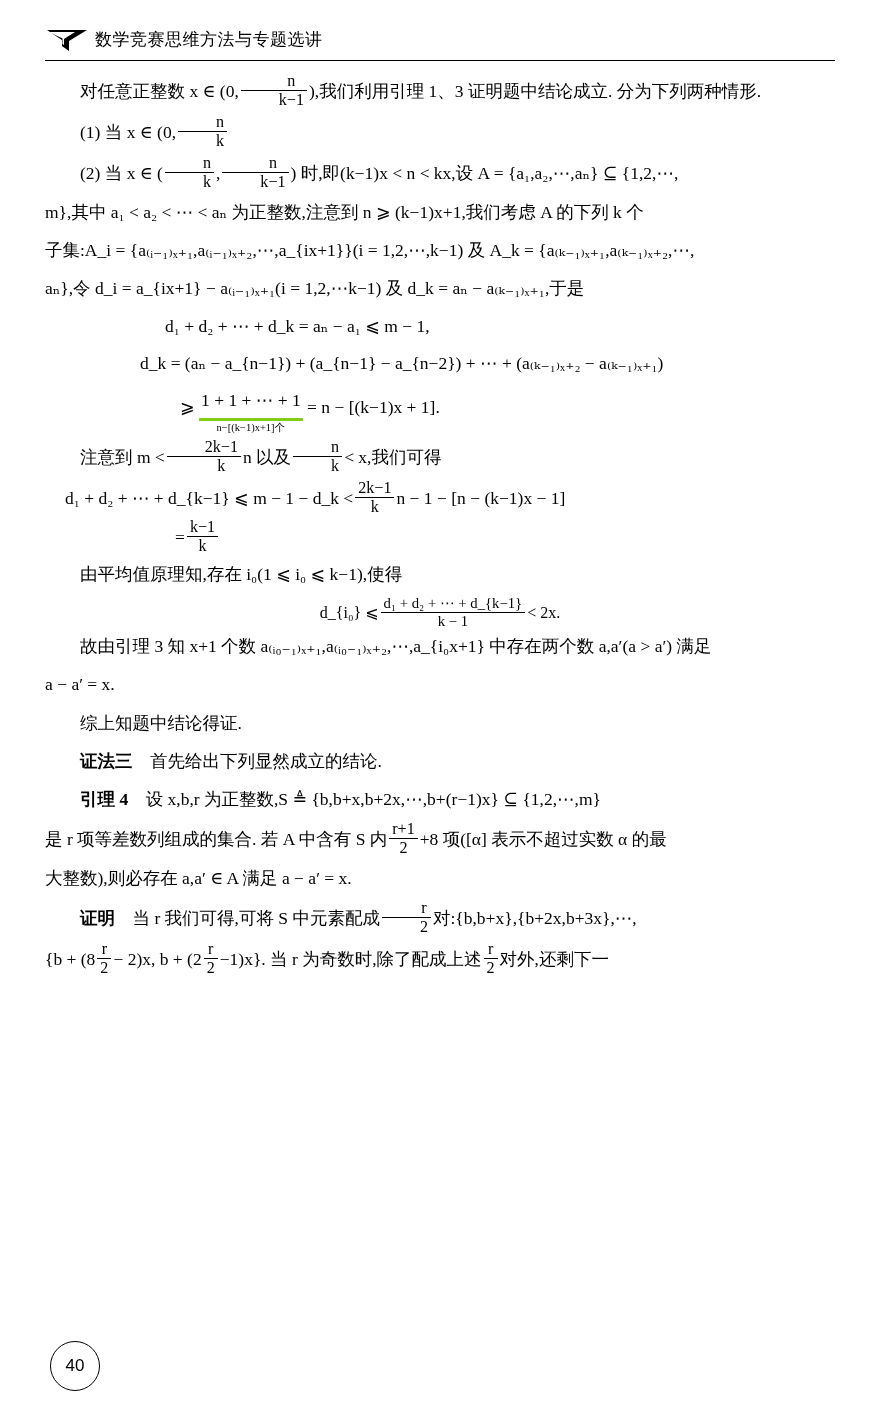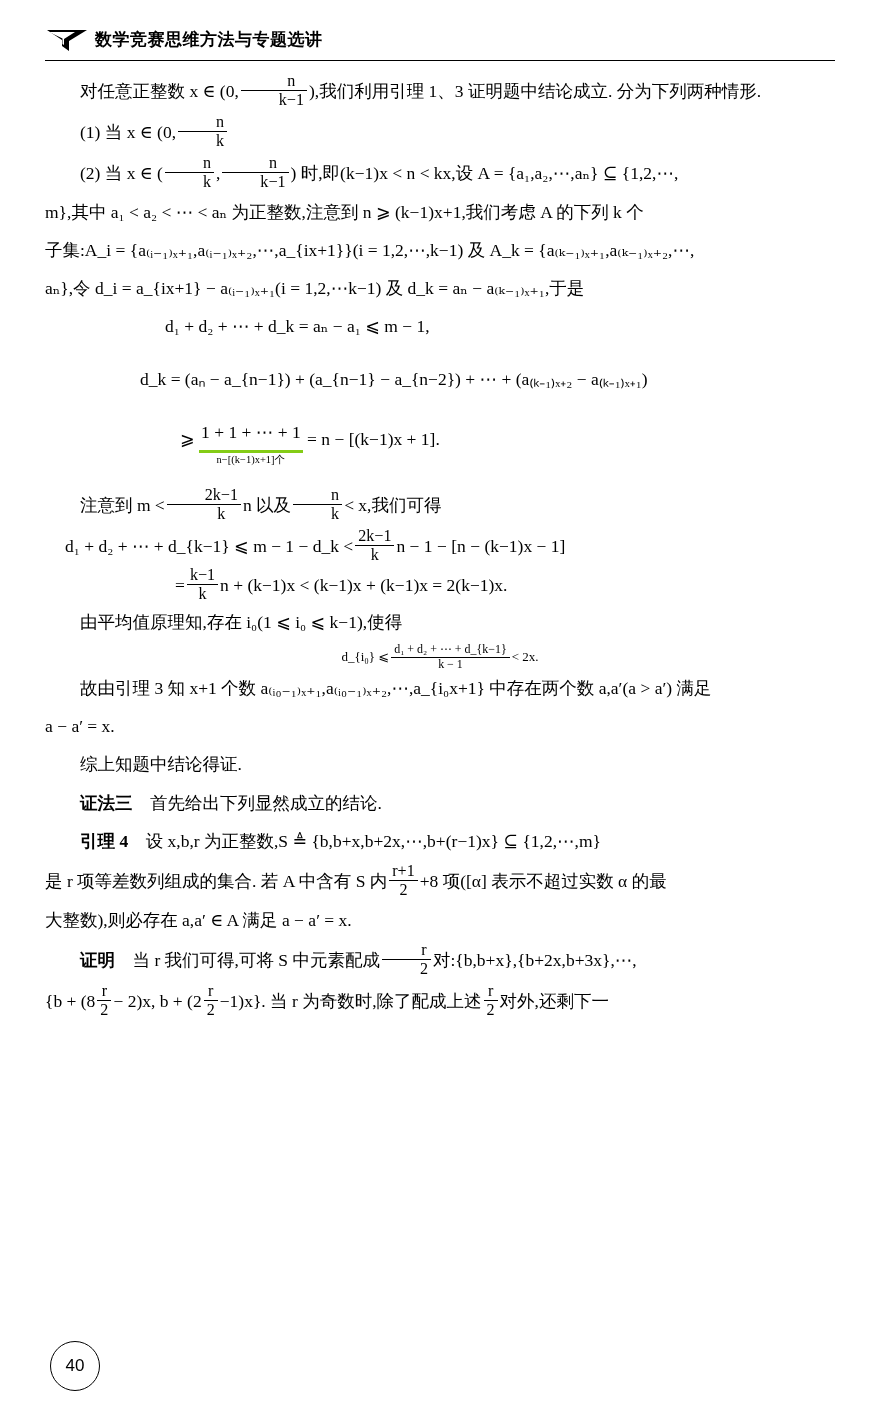--- a/index.html
+++ b/index.html
@@ -31,56 +31,55 @@
     align-items: center;
   }
   .header-logo {
     width: 44px;
     height: 30px;
     margin-right: 6px;
     flex: none;
   }
   .header-title {
     font-family: "Liberation Sans", "DejaVu Sans", sans-serif;
-    font-weight: bold;
+    font-weight: normal;
     font-size: 17px;
     letter-spacing: 0.5px;
   }
   
   .content {
     position: absolute;
     left: 45px;
     top: 72px;
     width: 790px;
   }
   .para {
     font-size: 17.5px;
     line-height: 1.95;
     margin: 0 0 4px 0;
     text-align: justify;
   }
   .indent { text-indent: 2em; }
   .center {
     text-align: center;
-    font-size: 13px;
+    font-size: 16px;
     line-height: 2.0;
     margin: 0 0;
   }
   .eqline {
     font-size: 17.5px;
     line-height: 2.0;
     margin: 2px 0;
     padding-left: 120px;
   }
   .eqline2 {
     font-size: 17.5px;
     line-height: 2.0;
-    margin: 18px 0;
+    margin: 2px 0;
     padding-left: 95px;
-    font-family: Liberation Serif, serif;
   }
   .bold { font-weight: bold; }
   
   .frac {
     display: inline-block;
     vertical-align: -0.52em;
     text-align: center;
     font-size: 0.92em;
     line-height: 1.12;
     margin: 0 2px;
@@ -153,21 +152,21 @@
     </div>
 
     <p class="para indent">
       <span>注意到 m &lt;</span><span class="frac"><span class="num">2k−1</span><span class="den">k</span></span><span>n 以及</span><span class="frac"><span class="num">n</span><span class="den">k</span></span><span>&lt; x,我们可得</span>
     </p>
 
     <div class="eqline" style="padding-left:20px;">
       <span>d₁ + d₂ + ⋯ + d_{k−1} ⩽ m − 1 − d_k &lt;</span><span class="frac"><span class="num">2k−1</span><span class="den">k</span></span><span>n − 1 − [n − (k−1)x − 1]</span>
     </div>
     <div class="eqline" style="padding-left:130px;">
-      <span>=</span><span class="frac"><span class="num">k−1</span><span class="den">k</span></span><span>n + (k−1)x &lt; (k−1)x + (k−1)x = 2(k−1)x.</span>
+      <span>=</span><span class="frac"><span class="num">k−1</span><span class="den">k</span></span>
     </div>
 
     <p class="para indent"><span>由平均值原理知,存在 i₀(1 ⩽ i₀ ⩽ k−1),使得</span></p>
 
     <div class="center">
       <span>d_{i₀} ⩽</span><span class="frac"><span class="num">d₁ + d₂ + ⋯ + d_{k−1}</span><span class="den">k − 1</span></span><span>&lt; 2x.</span>
     </div>
 
     <p class="para indent"><span>故由引理 3 知 x+1 个数 a₍ᵢ₀₋₁₎ₓ₊₁,a₍ᵢ₀₋₁₎ₓ₊₂,⋯,a_{i₀x+1} 中存在两个数 a,a′(a &gt; a′) 满足</span></p>
     <p class="para"><span>a − a′ = x.</span></p>

